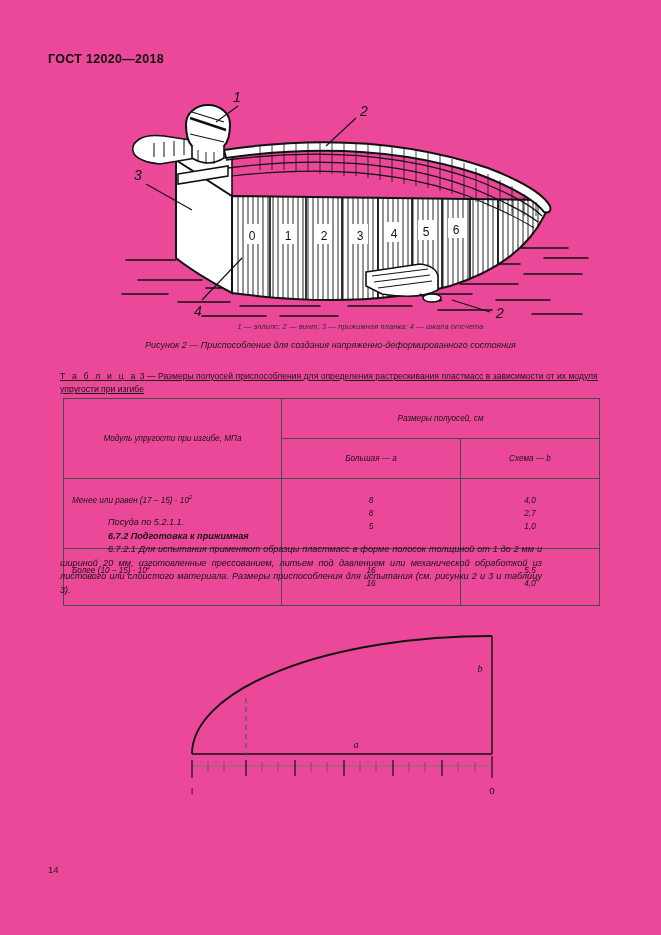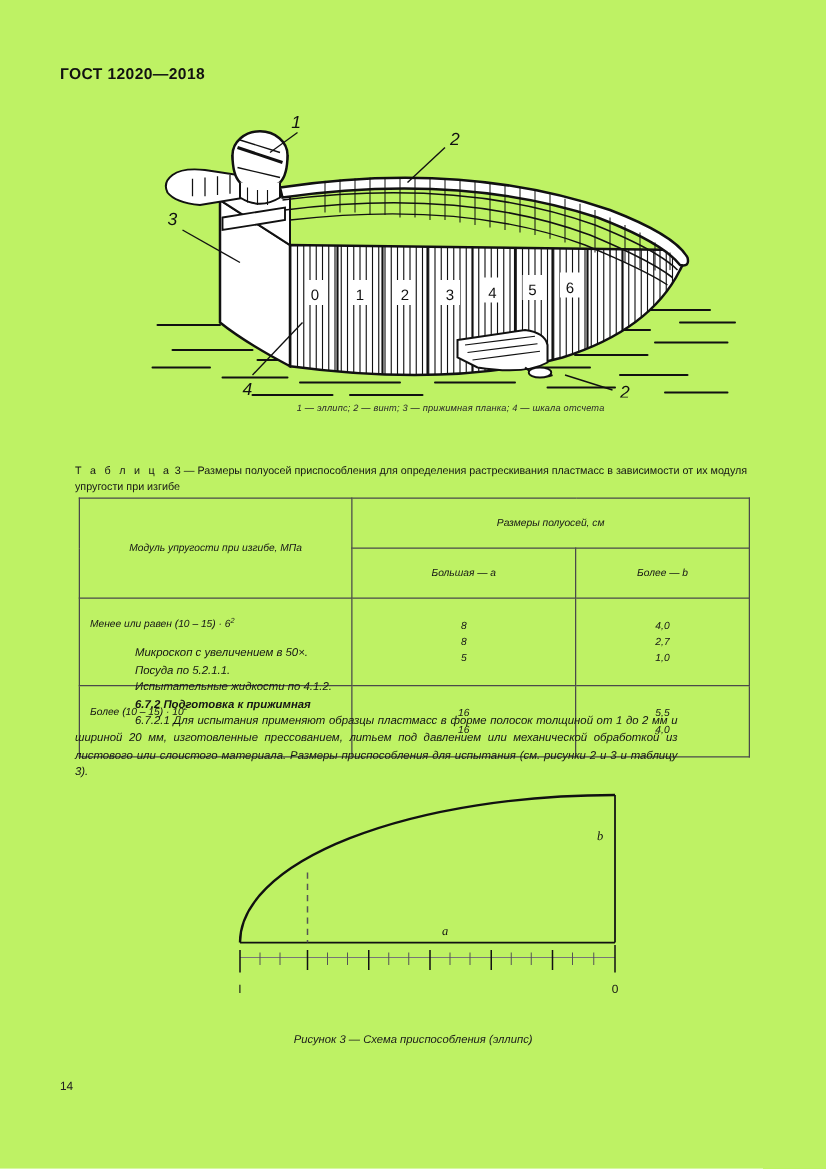--- a/index.html
+++ b/index.html
@@ -9,21 +9,21 @@
   }
   body {
     font-family: "Liberation Sans", sans-serif;
     color: #1a1a1a;
   }
   .page {
     position: relative;
     width: 661px;
     height: 935px;
     margin: 0 auto;
-    background: #bef264;
+    background: #ec4899;
     overflow: hidden;
   }
 
   
   .doc-header {
     position: absolute;
     top: 52px;
     left: 48px;
     font-size: 12.5px;
     font-weight: bold;
@@ -64,20 +64,21 @@
 
   
   .table-title {
     position: absolute;
     top: 370px;
     left: 60px;
     width: 545px;
     font-size: 8.6px;
     line-height: 13px;
     color: #151515;
+    text-decoration: underline;
   }
   .table-title .spaced {
     letter-spacing: 2.2px;
   }
   table.t3 {
     position: absolute;
     top: 398px;
     left: 63px;
     width: 537px;
     border-collapse: collapse;
@@ -353,41 +354,42 @@
         <text x="113" y="14">1</text>
         <text x="240" y="28">2</text>
         <text x="14" y="92">3</text>
         <text x="74" y="228">4</text>
         <text x="376" y="230">2</text>
       </g>
     </svg>
   </div>
 
   <div class="fig-legend" id="fig2-legend">1 — эллипс; 2 — винт; 3 — прижимная планка; 4 — шкала отсчета</div>
+  <div class="fig-caption" id="fig2-caption">Рисунок 2 — Приспособление для создания напряженно-деформированного состояния</div>
 
   <div class="table-title">
     <span class="spaced">Т а б л и ц а</span>
     <span>3</span>
     <span>— Размеры полуосей приспособления для определения растрескивания пластмасс в зависимости от их модуля упругости при изгибе</span>
   </div>
 
   <table class="t3">
     <thead>
       <tr>
         <th class="hleft" rowspan="2" style="width:205px;margin-top:48px;">Модуль упругости при изгибе, МПа</th>
         <th class="hmain" colspan="2">Размеры полуосей, см</th>
       </tr>
       <tr>
         <th class="hmain" style="width:166px;">Большая — a</th>
-        <th class="hmain">Более — b</th>
+        <th class="hmain">Схема — b</th>
       </tr>
     </thead>
     <tbody>
       <tr>
-        <td class="cleft"><span>Менее или равен (10 – 15) · 6</span><sup>2</sup></td>
+        <td class="cleft"><span>Менее или равен (17 – 15) · 10</span><sup>2</sup></td>
         <td class="cnum">
             <div>8</div>
             <div>8</div>
             <div>5</div>
           </td>
         <td class="cnum">
             <div>4,0</div>
             <div>2,7</div>
             <div>1,0</div>
           </td>
@@ -400,23 +402,21 @@
           </td>
         <td class="cnum">
             <div>5,5</div>
             <div>4,0</div>
           </td>
       </tr>
     </tbody>
   </table>
 
   <div class="body-block">
-    <span class="ln">Микроскоп с увеличением в 50×.</span>
     <span class="ln">Посуда по 5.2.1.1.</span>
-    <span class="ln">Испытательные жидкости по 4.1.2.</span>
     <span class="ln bold">6.7.2 Подготовка к прижимная</span>
     <p class="para">6.7.2.1 Для испытания применяют образцы пластмасс в форме полосок толщиной от 1 до 2 мм и шириной 20 мм, изготовленные прессованием, литьем под давлением или механической обработкой из листового или слоистого материала. Размеры приспособления для испытания (см. рисунки 2 и 3 и таблицу 3).</p>
   </div>
 
   <div class="fig3-wrap">
     <svg width="340" height="175" viewBox="0 0 340 175" xmlns="http://www.w3.org/2000/svg">
 
       <path d="M12 130 A 300 118 0 0 1 312 12" fill="none" stroke="#111" stroke-width="1.9"></path>
 
       <line x1="12" y1="130" x2="312" y2="130" stroke="#111" stroke-width="1.4"></line>
@@ -449,17 +449,16 @@
         <line x1="229" y1="138" x2="229" y2="148"></line>
         <line x1="245" y1="138" x2="245" y2="148"></line>
         <line x1="278" y1="138" x2="278" y2="148"></line>
         <line x1="295" y1="138" x2="295" y2="148"></line>
       </g>
       <text x="12" y="170" font-family="Liberation Sans, sans-serif" font-size="9.5" fill="#111" text-anchor="middle">I</text>
       <text x="312" y="170" font-family="Liberation Sans, sans-serif" font-size="9.5" fill="#111" text-anchor="middle">0</text>
     </svg>
   </div>
 
-  <div class="fig-caption" id="fig3-caption">Рисунок 3 — Схема приспособления (эллипс)</div>
 
   <div class="page-number">14</div>
 
 </div>
 
 </body></html>

